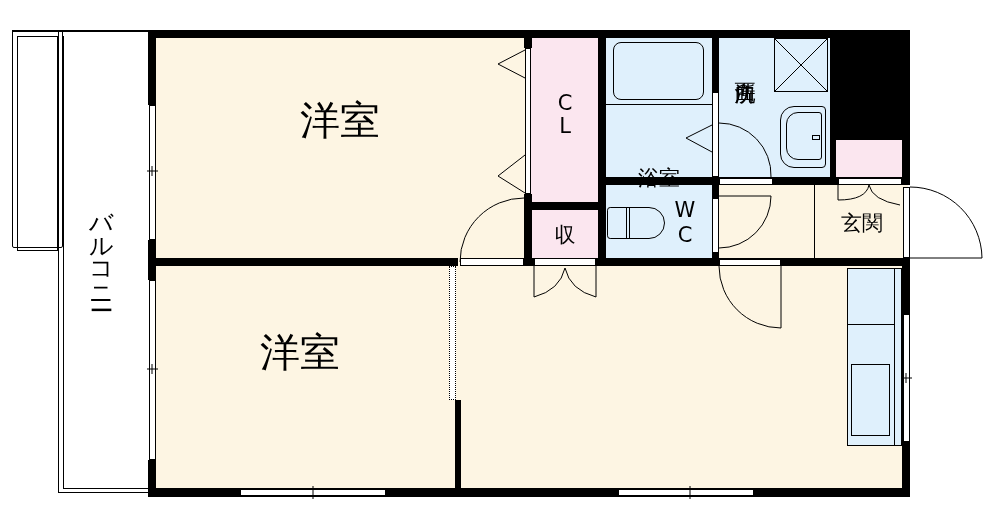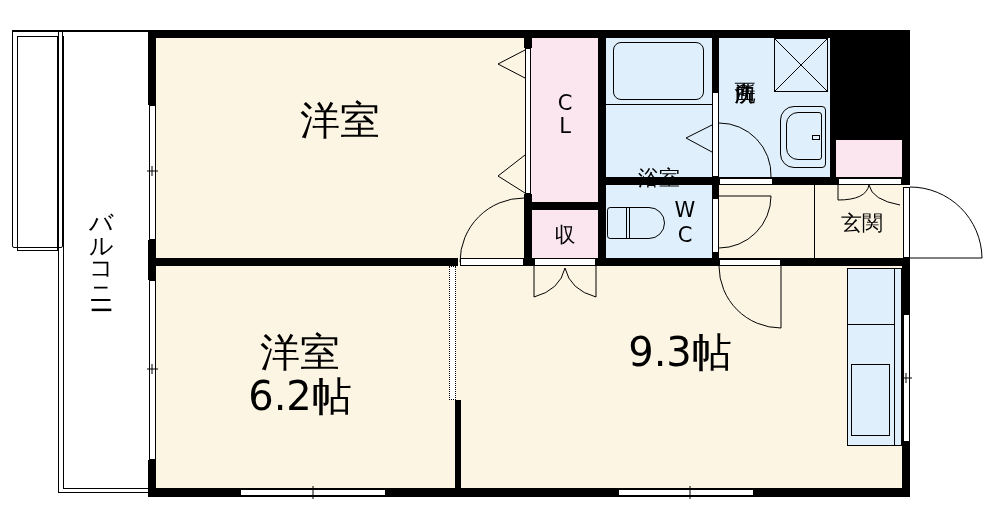--- a/index.html
+++ b/index.html
@@ -129,24 +129,22 @@
     <line x1="901" y1="378" x2="912" y2="378"></line>
     <line x1="906" y1="373" x2="906" y2="383"></line>
   </g>
 </svg>
 
 <div class="label big" style="left:270px;top:98px;width:140px;">
   <div>洋室</div>
 </div>
 <div class="label big" style="left:230px;top:330px;width:140px;">
   <div>洋室</div>
-  <div>6.2帖</div>
 </div>
 <div class="label big" style="left:610px;top:330px;width:140px;">
-  <div>9.3帖</div>
 </div>
 <div class="label mid" style="left:548px;top:92px;width:34px;">
   <div>C</div>
   <div>L</div>
 </div>
 <div class="label mid" style="left:545px;top:224px;width:40px;">収</div>
 <div class="label mid" style="left:626px;top:130px;width:66px;margin-top:37px;">浴室</div>
 <div class="label vert mid" style="left:733px;top:66px;">洗面所</div>
 <div class="label mid" style="left:670px;top:198px;width:30px;line-height:1.2;">
   <div>W</div>

